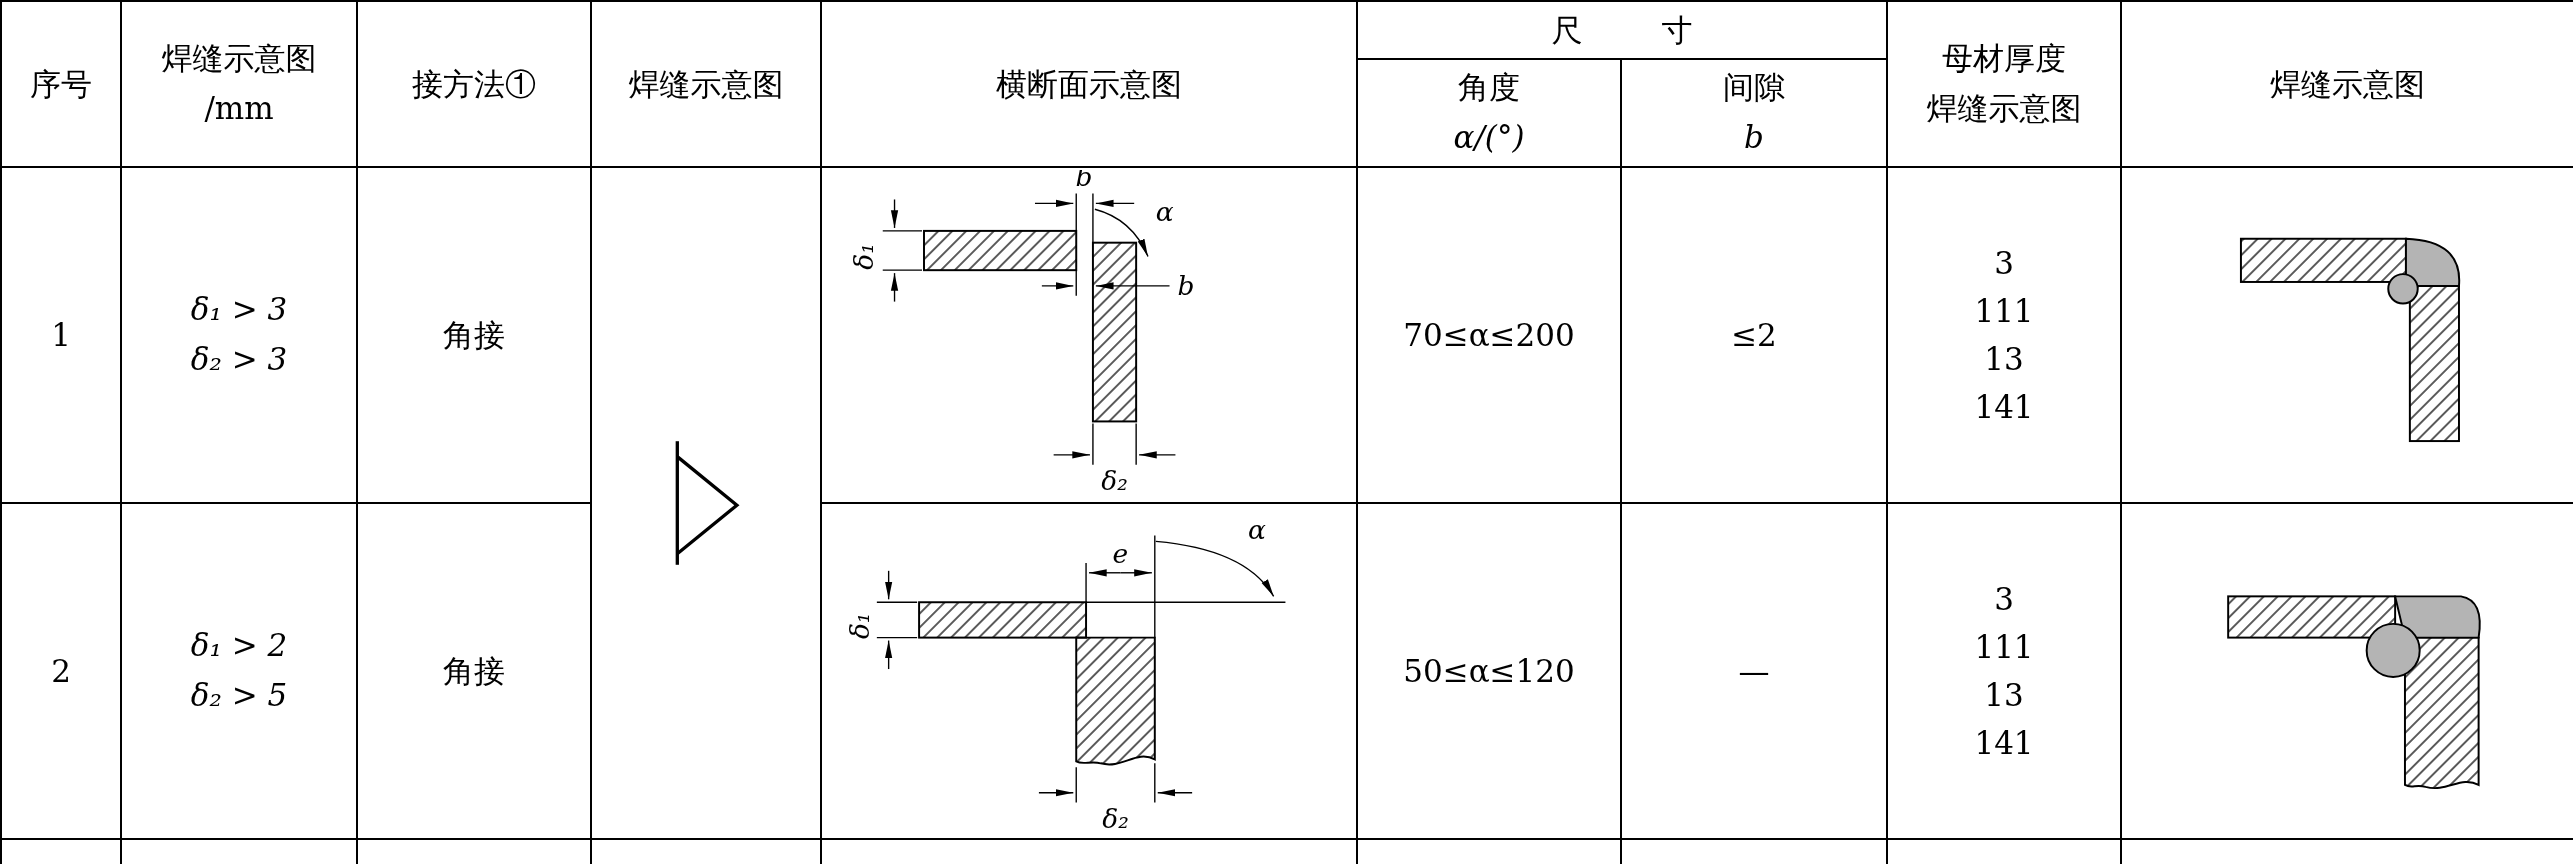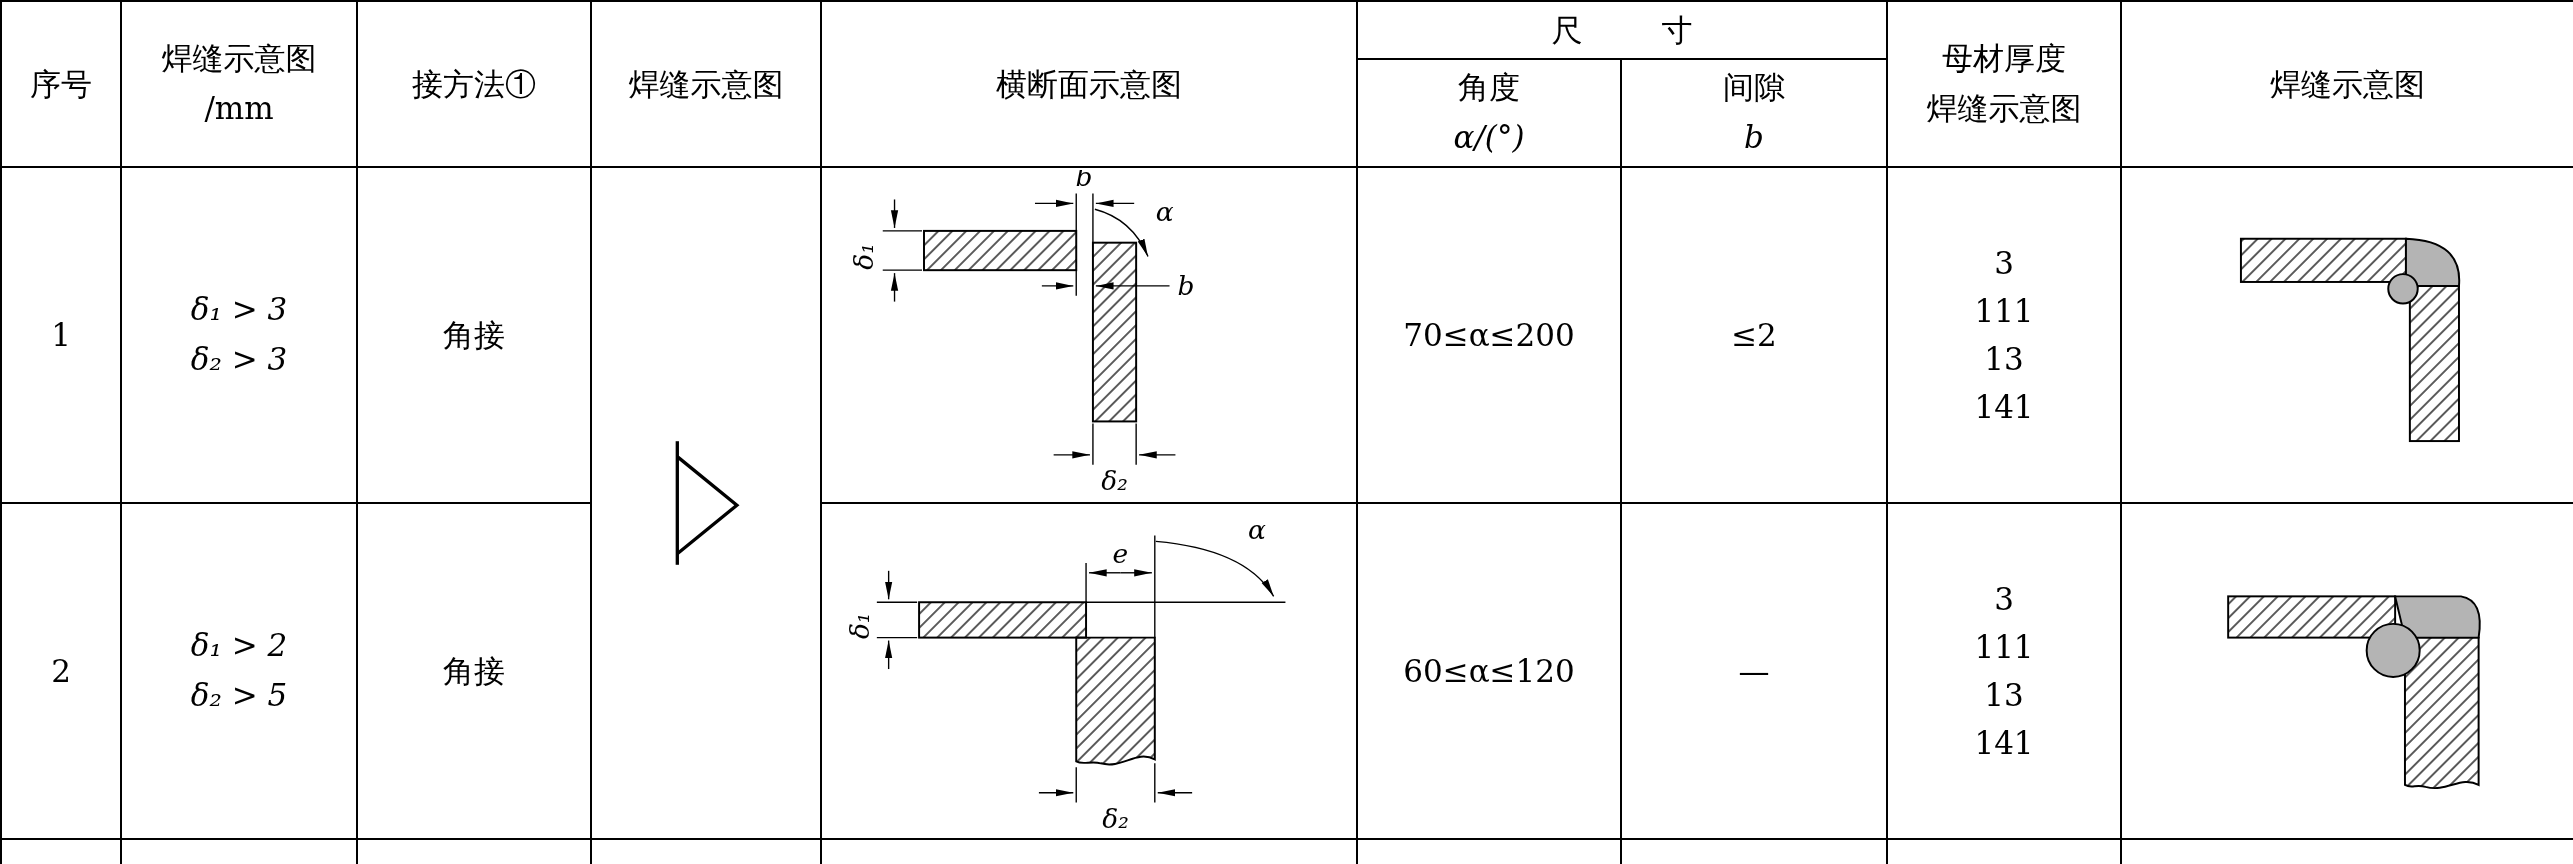--- a/index.html
+++ b/index.html
@@ -183,21 +183,21 @@
             <path class="dim" d="M64,166 V137" marker-end="url(#arr)"></path>
             <text class="lbl" x="44" y="122" transform="rotate(-90 44 122)" text-anchor="middle">δ₁</text>
 
             <path class="dim" d="M255,266 V302 M335,262 V302"></path>
             <path class="dim" d="M217,292 H252" marker-end="url(#arr)"></path>
             <path class="dim" d="M373,292 H338" marker-end="url(#arr)"></path>
             <text class="lbl" x="295" y="328" text-anchor="middle">δ₂</text>
           </svg>
         </td>
 
-        <td>60≤α≤120</td>
+        <td>50≤α≤120</td>
         <td>—</td>
         <td class="methods">
           <div>3</div>
           <div>111</div>
           <div>13</div>
           <div>141</div>
         </td>
 
         <td>
           <svg class="fig" viewBox="0 0 453 336">

